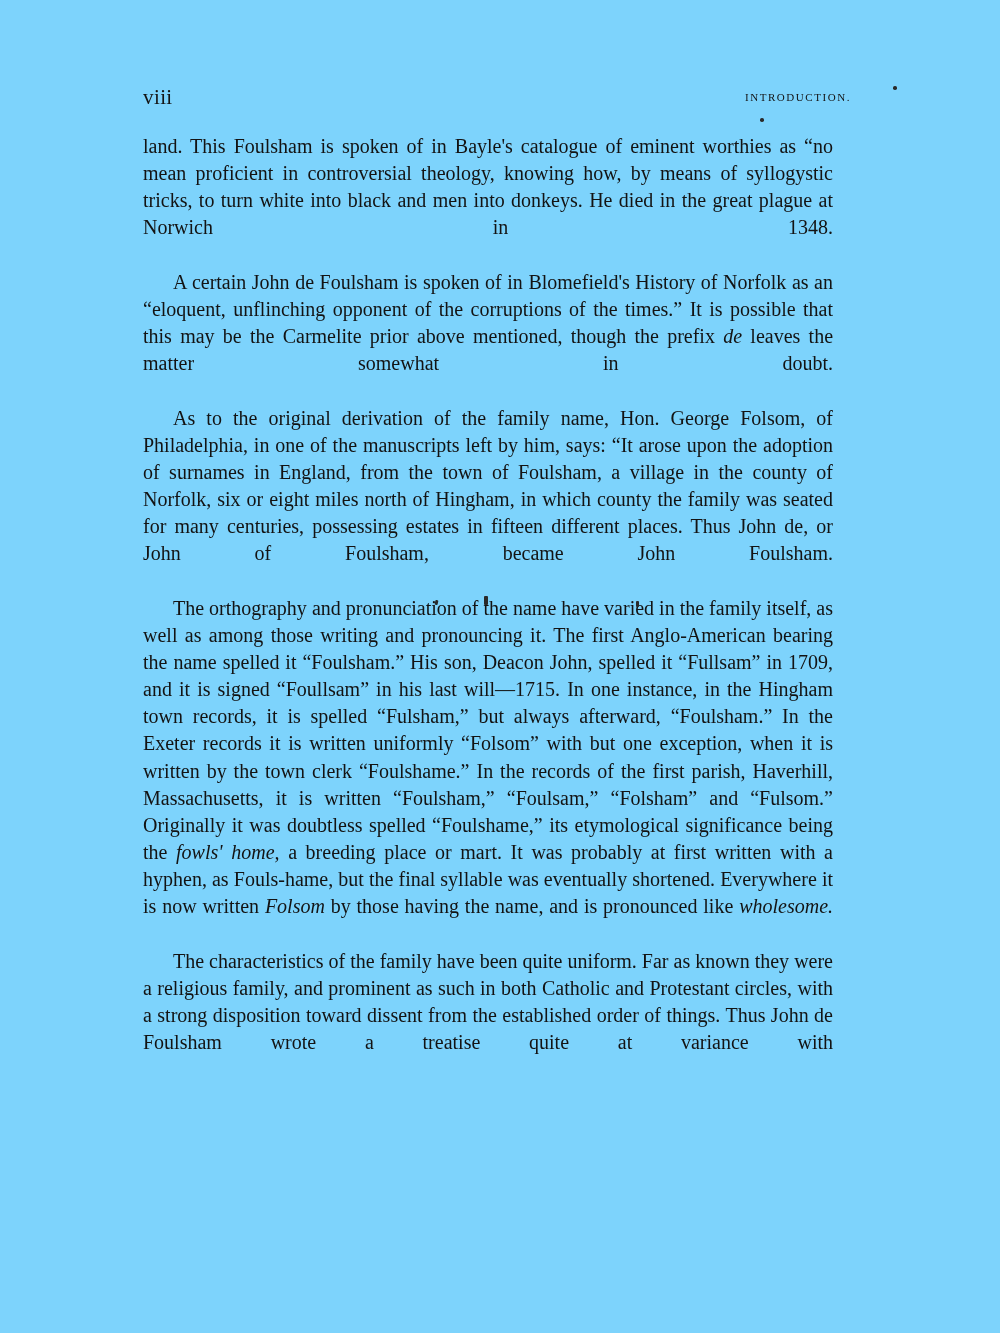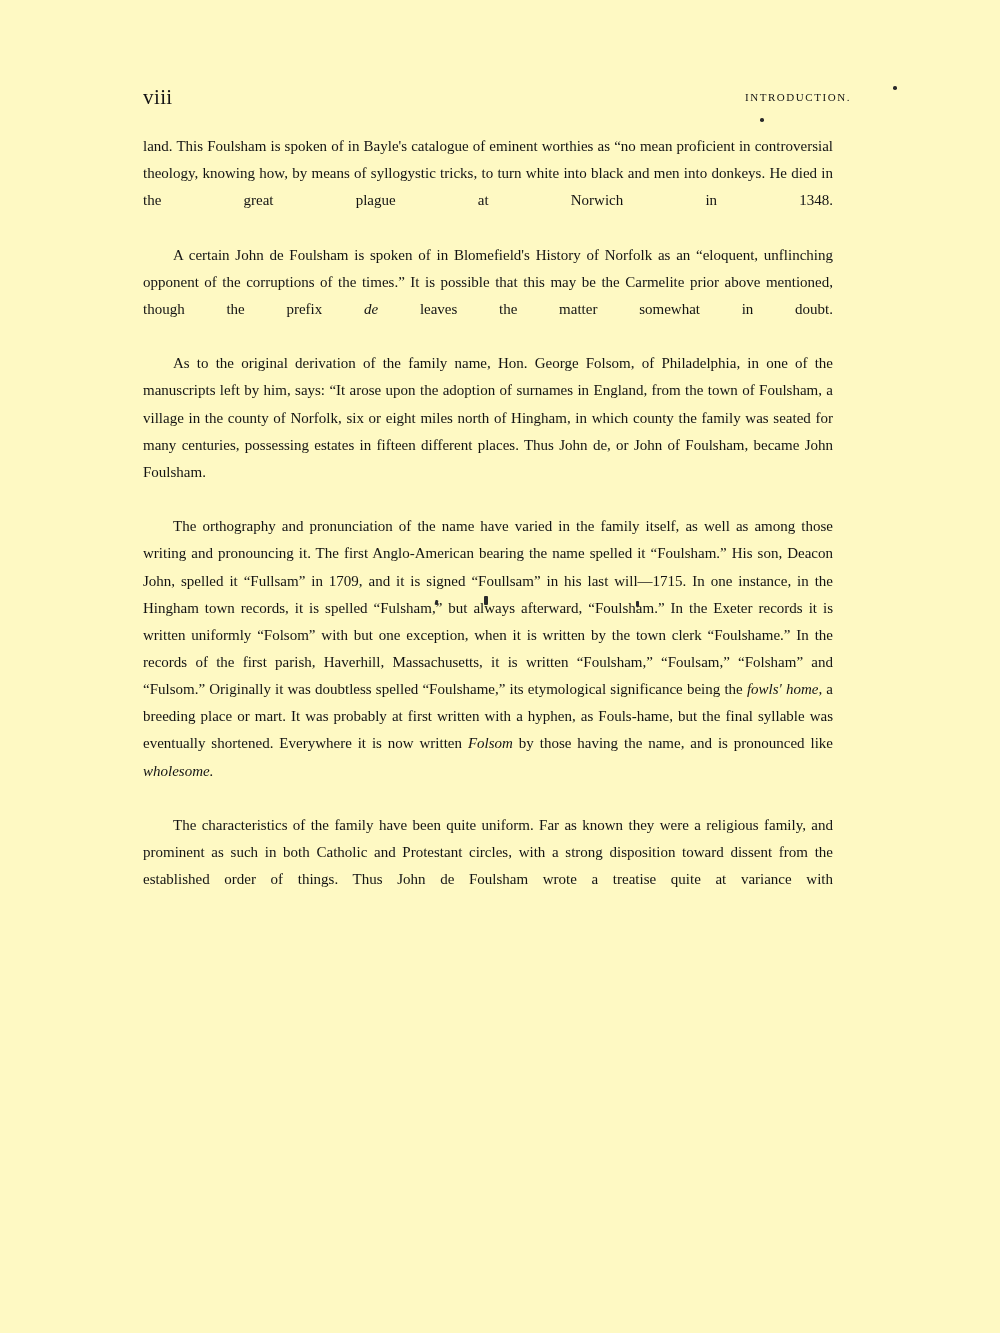--- a/index.html
+++ b/index.html
@@ -14,21 +14,21 @@
     font-family: "Liberation Serif", "DejaVu Serif", serif;
     color: #111111;
     overflow: hidden;
     position: relative;
   }
 
   
   .page {
     position: absolute;
     inset: 0;
-    background: #fef9c3;
+    background: #7dd3fc;
   }
 
   .page-inner {
     position: absolute;
     left: 143px;
     top: 0;
     width: 690px;
     height: 1333px;
   }
 
@@ -60,21 +60,21 @@
     color: #141414;
     transform: translateX(18px);
   }
 
   
   .body-text {
     position: absolute;
     top: 133px;
     left: 0;
     width: 690px;
-    font-size: 15px;
+    font-size: 20px;
     line-height: 27.15px;
     text-align: justify;
     text-justify: inter-word;
     color: #131313;
     -webkit-font-smoothing: antialiased;
   }
 
   .body-text p {
     margin: 0;
     text-indent: 30px;

